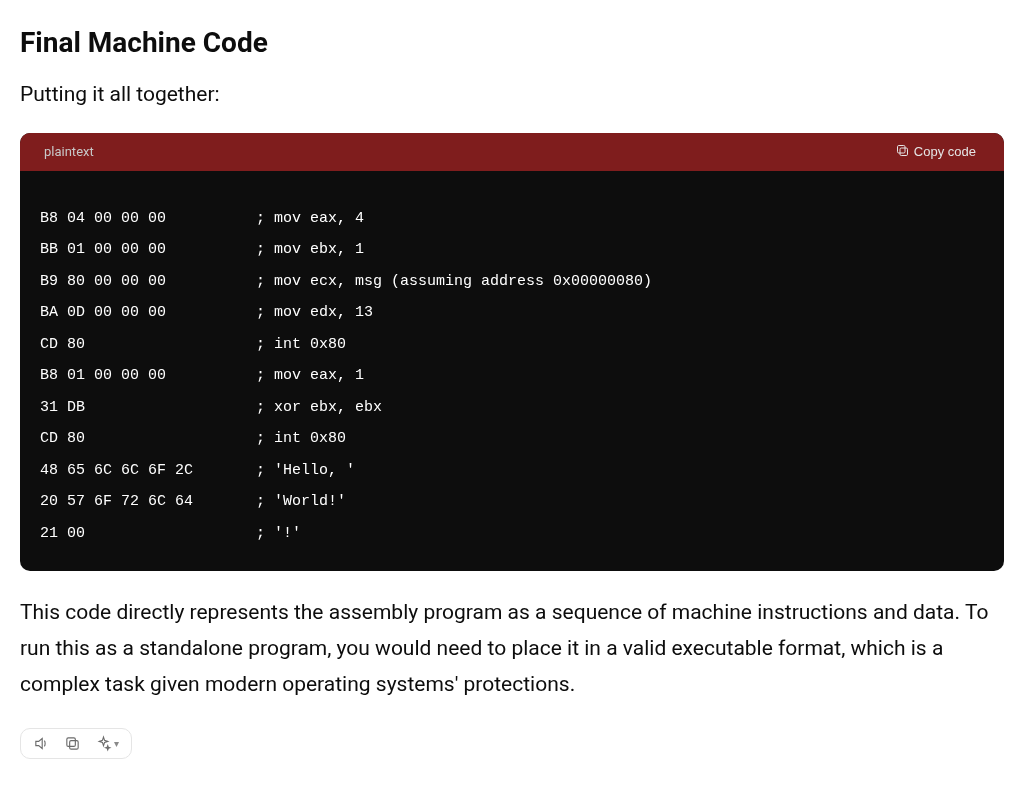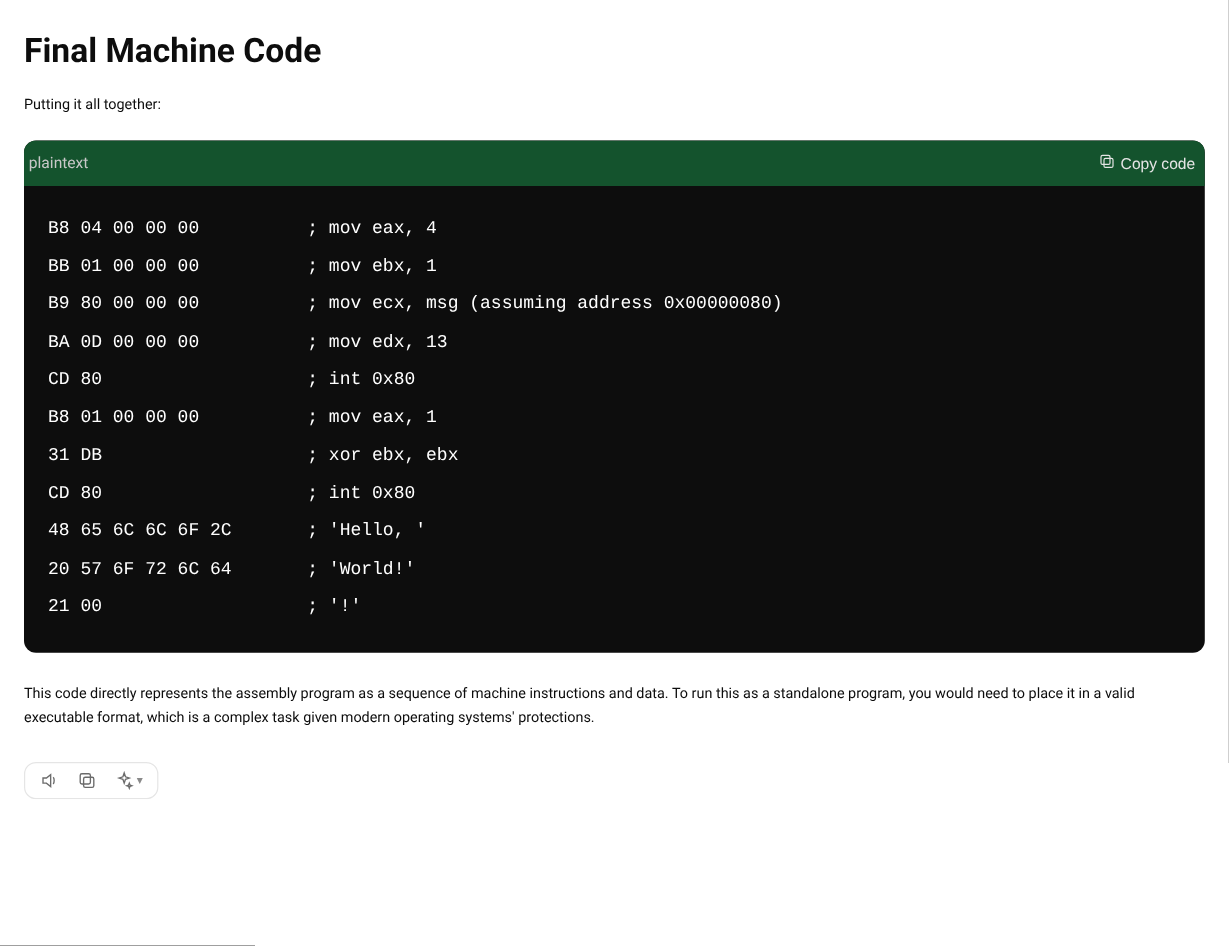--- a/index.html
+++ b/index.html
@@ -10,41 +10,41 @@
     color: #0d0d0d;
     background: #ffffff;
     width: 1024px;
   }
   h2.section-heading {
     font-size: 28px;
     font-weight: 700;
     margin: 6px 0 18px 0;
   }
   p.intro, p.outro {
-    font-size: 12px;
+    font-size: 21px;
     line-height: 1.7;
     margin: 0 0 20px 0;
     color: #0d0d0d;
   }
   p.outro {
     margin-top: 24px;
   }
 
   .code-block {
     background: #0d0d0d;
     border-radius: 10px;
     overflow: hidden;
     margin: 0;
   }
   .code-header {
     display: flex;
     justify-content: space-between;
     align-items: center;
-    background: #14532d;
-    padding: 8px 4px;
+    background: #7f1d1d;
+    padding: 8px 24px;
     font-size: 13px;
     color: #cdcdcd;
   }
   .code-header .lang {
     color: #c8c8c8;
   }
   .copy-btn {
     display: flex;
     align-items: center;
     gap: 4px;
@@ -59,21 +59,21 @@
   .copy-btn svg {
     width: 15px;
     height: 15px;
     stroke: #e5e5e5;
     fill: none;
     stroke-width: 1.6;
   }
 
   pre.code-body {
     margin: 0;
-    padding: 20px 20px 22px 20px;
+    padding: 32px 20px 22px 20px;
     color: #ffffff;
     font-family: "SFMono-Regular", Consolas, "Liberation Mono", Menlo, monospace;
     font-size: 15px;
     line-height: 2.1;
     white-space: pre;
     overflow-x: auto;
   }
 
   .action-bar {
     display: inline-flex;

